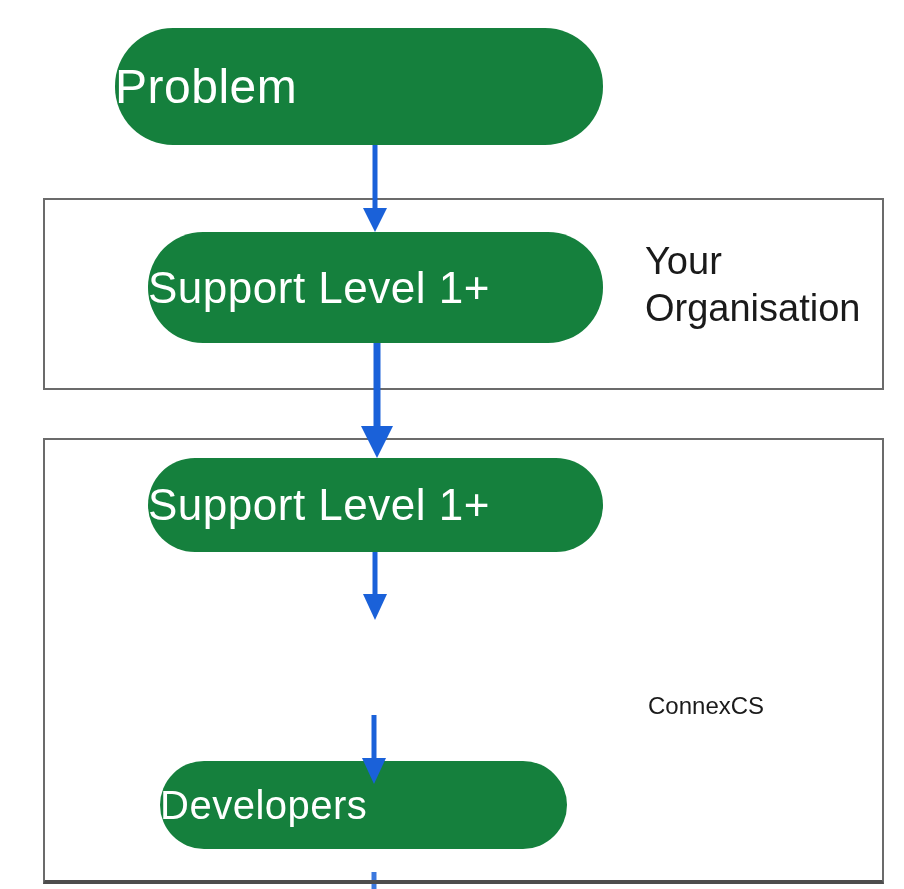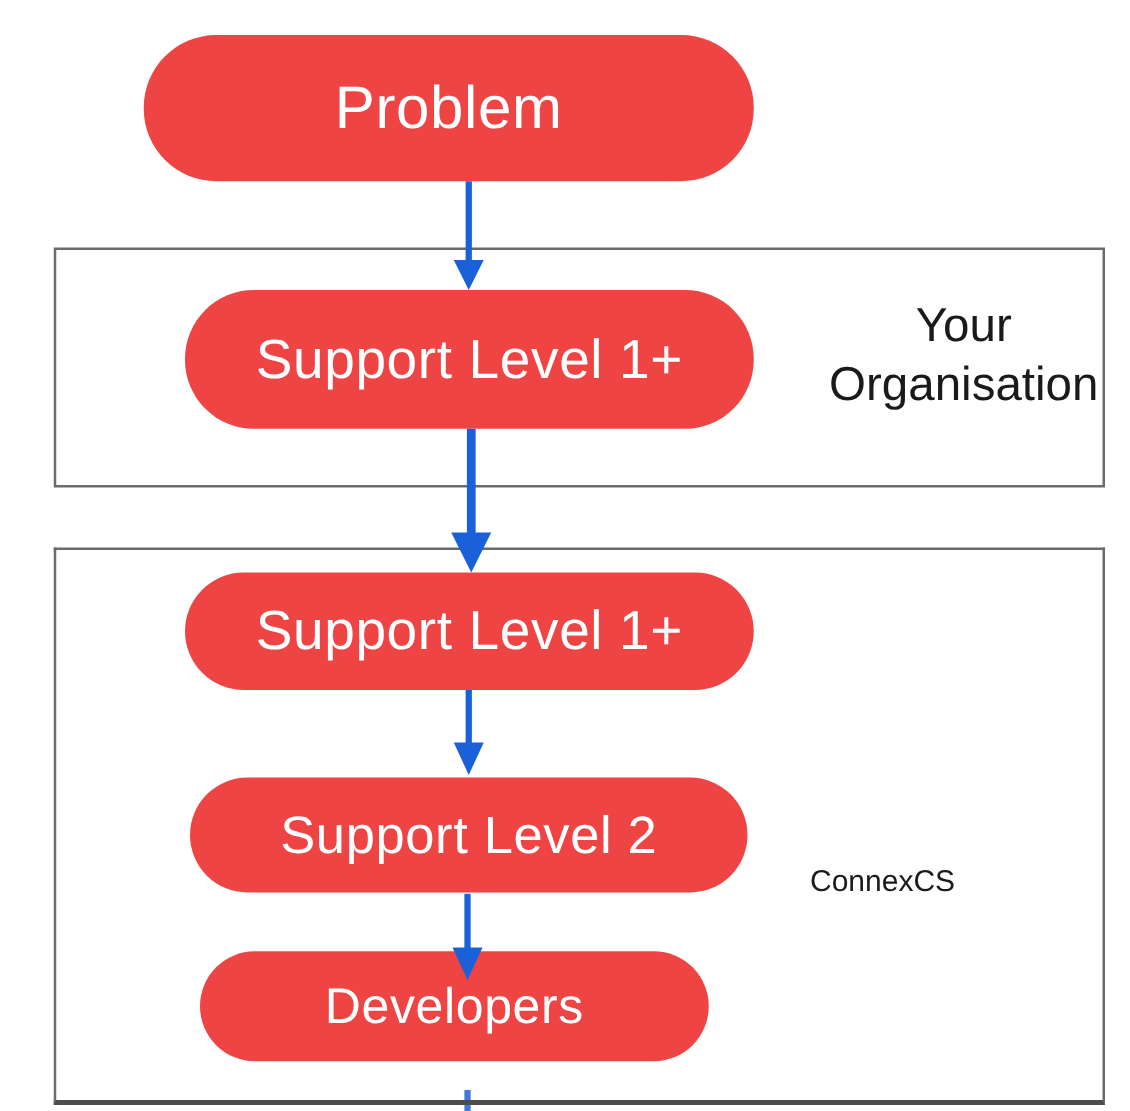--- a/index.html
+++ b/index.html
@@ -28,25 +28,25 @@
     width: 841px; height: 192px;
   }
   .box-cx {
     left: 43px; top: 438px;
     width: 841px; height: 446px;
     border-bottom: 4px solid #4d4d4d;
   }
   
   .pill {
     position: absolute;
-    background: #ef4444;
+    background: #15803d;
     color: #ffffff;
     display: flex;
     align-items: center;
-    justify-content: center;
+    justify-content: flex-start;
     text-align: center;
     z-index: 3;
     letter-spacing: 0.5px;
   }
   .pill-problem {
     left: 115px; top: 28px;
     width: 488px; height: 117px;
     border-radius: 58px;
     font-size: 48px;
   }
@@ -78,21 +78,20 @@
   .side-label {
     position: absolute;
     color: #1a1a1a;
     z-index: 3;
   }
   .org-label {
     left: 645px; top: 238px;
     width: 252px;
     font-size: 38px;
     line-height: 47px;
-    text-align: center;
   }
   .cx-label {
     left: 648px; top: 686px;
     font-size: 24px;
     line-height: 40px;
   }
   
   .arrows-layer {
     position: absolute;
     left: 0; top: 0;
@@ -123,23 +122,20 @@
   <div class="side-label org-label">Your Organisation</div>
   <div class="pill pill-org-sl1">
     <span>Support Level 1+</span>
   </div>
 
   <div class="group-box box-cx"></div>
   <div class="side-label cx-label">ConnexCS</div>
   <div class="pill pill-cx-sl1">
     <span>Support Level 1+</span>
   </div>
-  <div class="pill pill-cx-sl2">
-    <span>Support Level 2</span>
-  </div>
   <div class="pill pill-cx-dev">
     <span>Developers</span>
   </div>
 
   <svg class="arrows-layer" width="904" height="889">
 
     <g>
       <line x1="375" y1="145" x2="375" y2="210" stroke-width="5" stroke="#1a61d9"></line>
       <polygon points="363,208 387,208 375,232" fill="#1a61d9"></polygon>
     </g>

